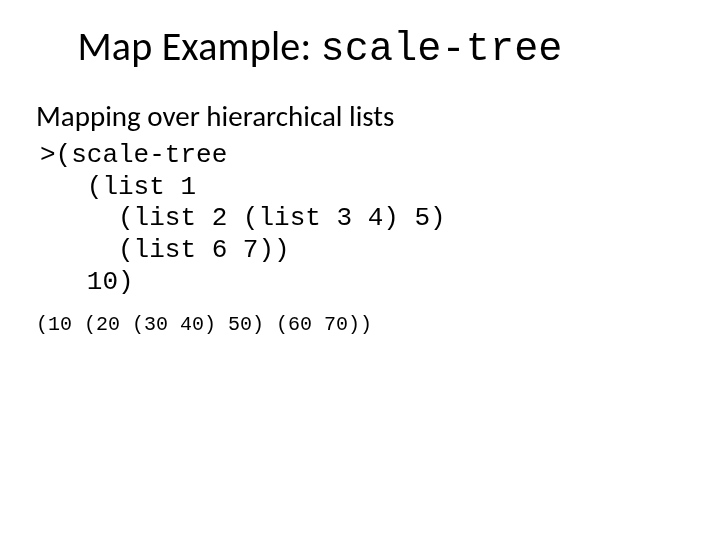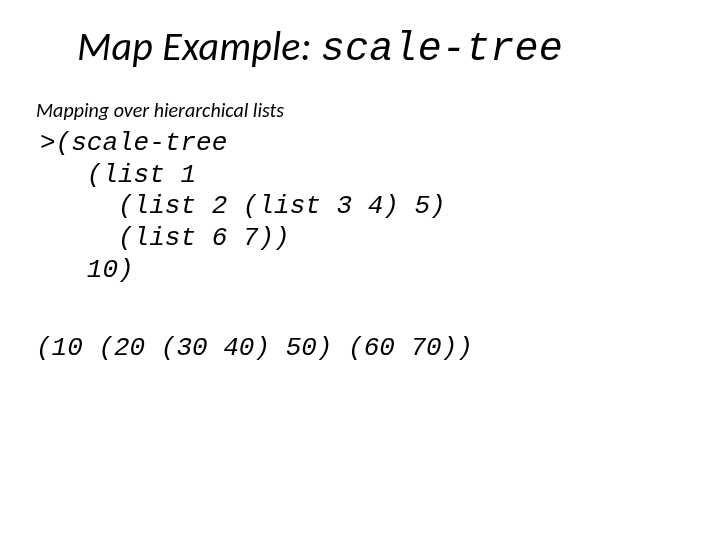--- a/index.html
+++ b/index.html
@@ -9,50 +9,49 @@
     height: 540px;
     background: #ffffff;
     font-family: Calibri, "Segoe UI", Arial, sans-serif;
     color: #000000;
   }
   .slide {
     box-sizing: border-box;
     width: 640px;
     height: 540px;
     padding: 22px 36px 0 36px;
-    font-style: italic;
   }
   .title {
     font-size: 40px;
     font-weight: 400;
     text-align: center;
     margin: 0 0 26px 0;
     letter-spacing: 0.2px;
   }
   .title .mono {
     font-family: "Courier New", Courier, monospace;
   }
   .subtitle {
-    font-size: 20px;
+    font-size: 29px;
     font-weight: 400;
     margin: 0 0 6px 0;
   }
   .code-block {
     font-family: "Courier New", Courier, monospace;
     font-size: 26px;
     line-height: 1.22;
     white-space: pre;
     margin: 4px;
   }
   .output-block {
     font-family: "Courier New", Courier, monospace;
-    font-size: 26px;
+    font-size: 20px;
     line-height: 1.22;
     white-space: pre;
-    margin-top: 46px;
+    margin-top: 14px;
   }
 </style>
 </head>
 <body>
 
 <div class="slide">
   <h1 class="title">
     <span>Map Example: </span><span class="mono">scale-tree</span>
   </h1>
 

